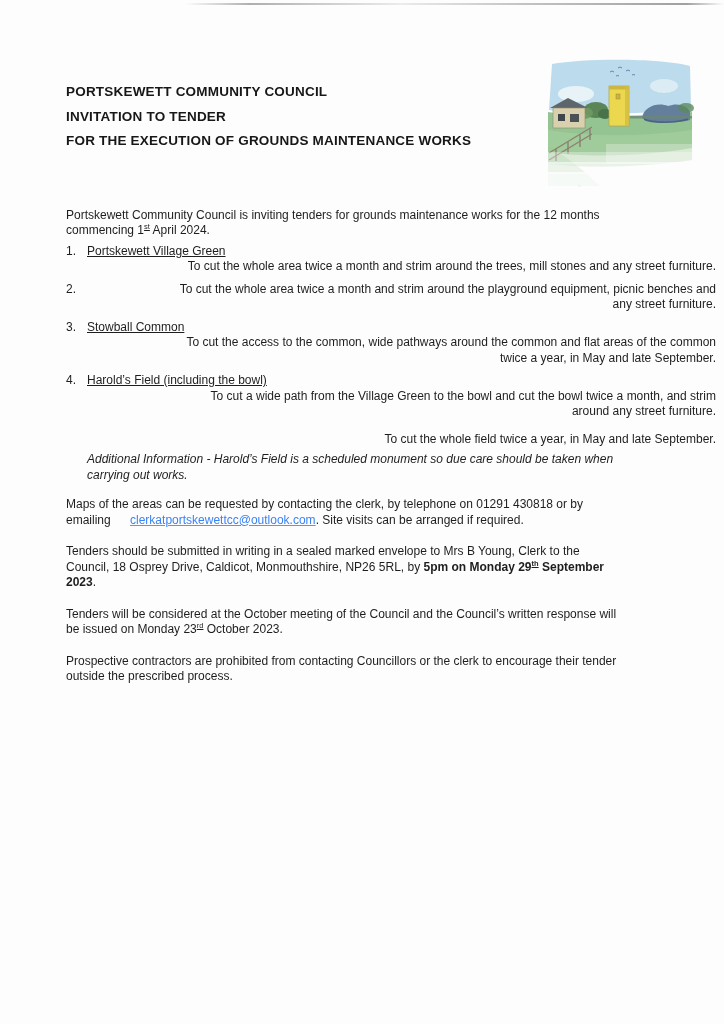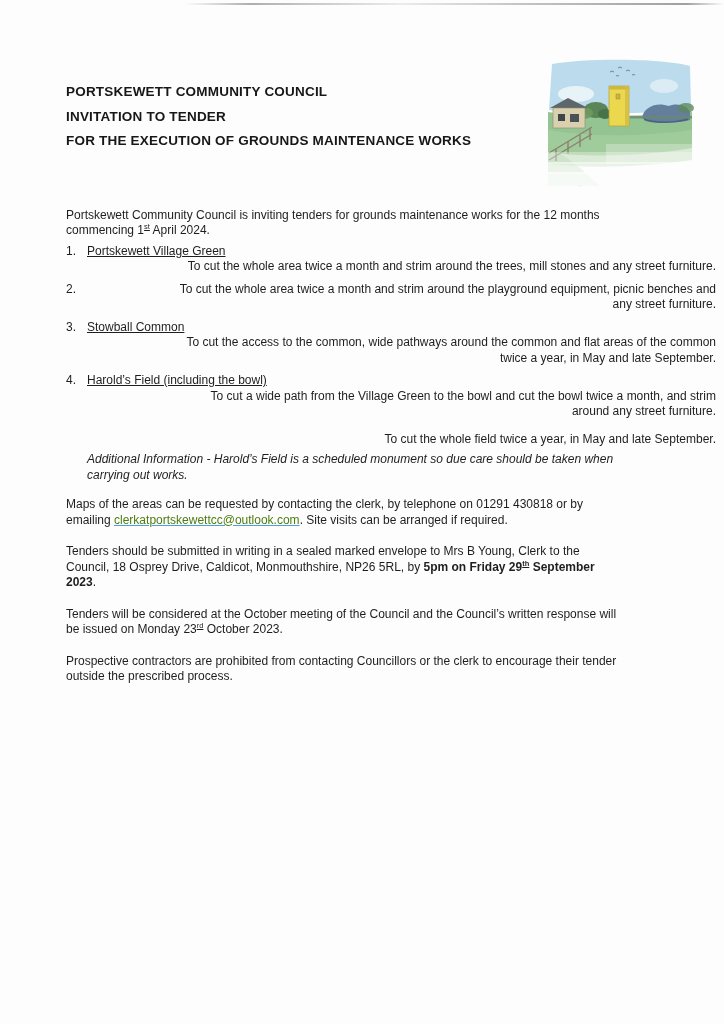--- a/index.html
+++ b/index.html
@@ -170,24 +170,24 @@
 around any street furniture.</p>
           <p class="item-text item-text2">To cut the whole field twice a year, in May and late September.</p>
           <p class="item-note">Additional Information - Harold’s Field is a scheduled monument so due care should be taken when
 carrying out works.</p>
         </div>
       </div>
 
     </div>
 
     <p class="maps"><span>Maps of the areas can be requested by contacting the clerk, by telephone on 01291 430818 or by
-emailing </span><a class="email-link" style="color: #4d7c0f; text-decoration-color: rgb(74, 163, 216);">clerkatportskewettcc@outlook.com</a><span>.  Site visits can be arranged if required.</span></p>
+emailing </span><a class="email-link" style="color: #3b82f6; text-decoration-color: rgb(74, 163, 216); margin-left: 16px;">clerkatportskewettcc@outlook.com</a><span>.  Site visits can be arranged if required.</span></p>
 
     <p class="submission"><span>Tenders should be submitted in writing in a sealed marked envelope to Mrs B Young, Clerk to the
-Council, 18 Osprey Drive, Caldicot, Monmouthshire, NP26 5RL, by </span><span class="bold">5pm on Friday 29</span><sup class="bold">th</sup><span class="bold"> September
+Council, 18 Osprey Drive, Caldicot, Monmouthshire, NP26 5RL, by </span><span class="bold">5pm on Monday 29</span><sup class="bold">th</sup><span class="bold"> September
 2023</span><span>.</span></p>
 
     <p class="consideration"><span>Tenders will be considered at the October meeting of the Council and the Council’s written response will
 be issued on Monday 23</span><sup>rd</sup><span> October 2023.</span></p>
 
     <p class="prohibition">Prospective contractors are prohibited from contacting Councillors or the clerk to encourage their tender
 outside the prescribed process.</p>
 
   </div>
 </div>

